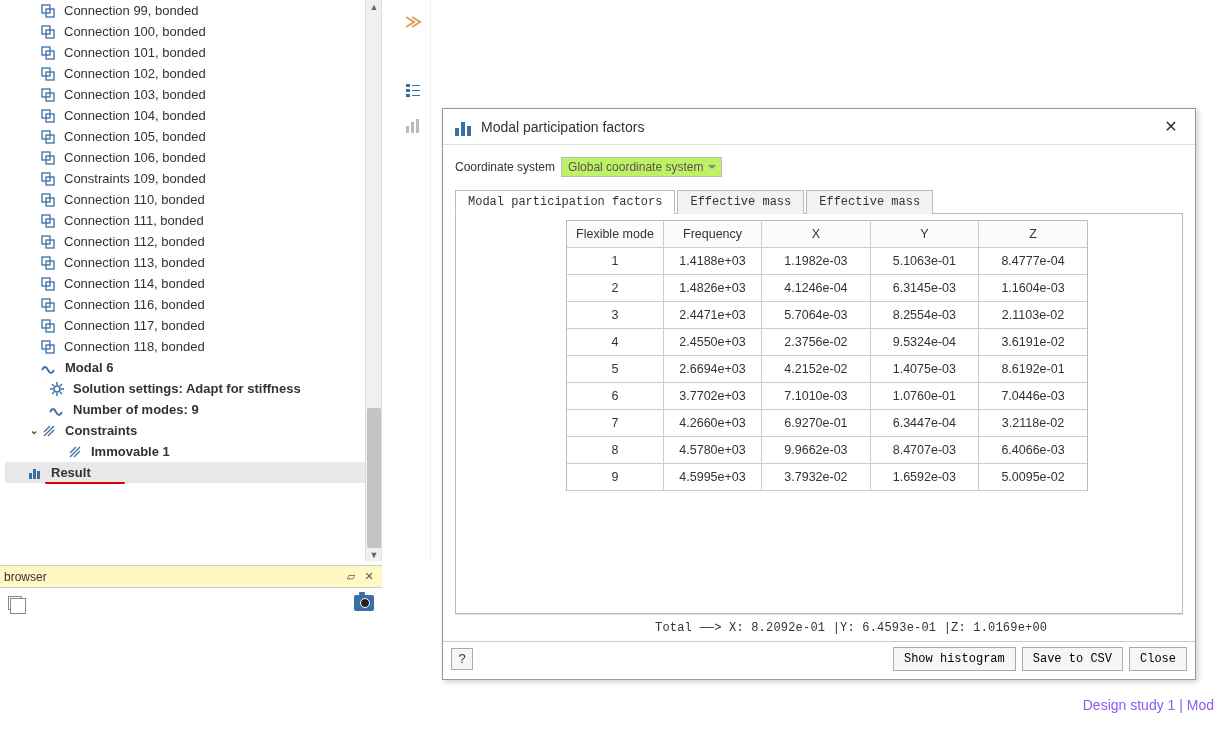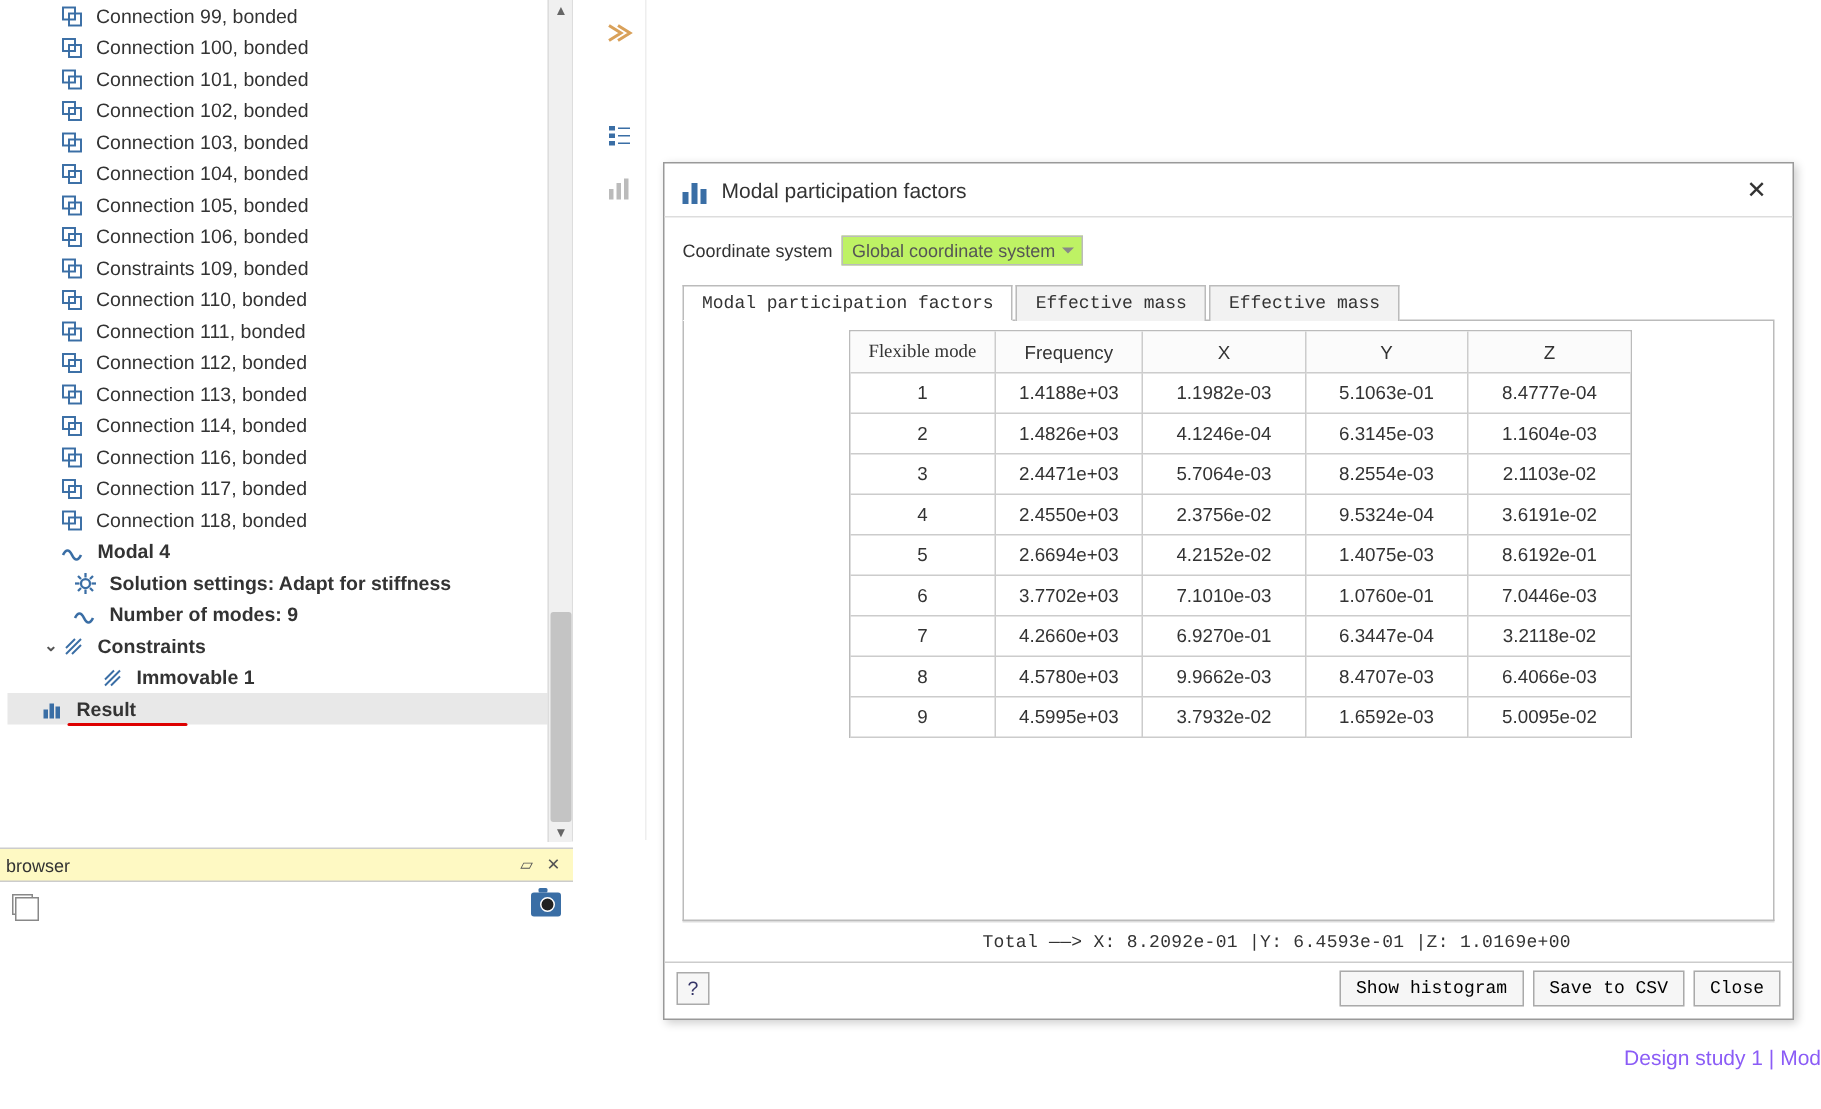--- a/index.html
+++ b/index.html
@@ -49,21 +49,21 @@
 .tabs { display: flex; border-bottom: 1px solid #bbb; margin-top: 12px; }
 .tab { padding: 4px 12px; border: 1px solid #bbb; border-bottom: none; background: #f2f2f2; margin-right: 2px; font-family: "Courier New", monospace; font-size: 12px; cursor: pointer; position: relative; top: 1px; }
 .tab.active { background: #fff; border-bottom: 1px solid #fff; }
 
 .table-wrap { border: 1px solid #bbb; border-top: none; height: 400px; overflow: auto; background: #fff; padding: 0; position: relative;}
 .gridbox { margin: 6px 0 0 110px; border: 1px solid #bbb; border-bottom: none; width: 522px;}
 table { border-collapse: collapse; width: 100%; font-family: "Segoe UI", Arial, sans-serif; font-size: 12.5px; }
 th, td { border-bottom: 1px solid #ccc; border-right: 1px solid #ccc; padding: 6px 4px; text-align: center; }
 th:last-child, td:last-child { border-right: none;}
 th { font-weight: 400; background: #fbfbfb;}
-.col-mode { width: 96px; font-family: Liberation Serif, serif;}
+.col-mode { width: 96px;}
 .col-freq { width: 98px;}
 .col-xyz { width: 108px;}
 
 .total-row { font-family: "Courier New", monospace; font-size: 12px; padding: 6px 0 6px 200px; border-top: 1px solid #ddd; letter-spacing: 0.2px;}
 .dialog-footer { height: 34px; display: flex; align-items: center; padding: 0 8px; border-top: 1px solid #ccc; gap: 6px; }
 .dialog-footer .help { width: 22px; height: 22px; border: 1px solid #aaa; display: flex; align-items: center; justify-content: center; font-size: 13px; color: #336; cursor: pointer; background: #f6f6f6;}
 .dialog-footer .spacer { flex: 1; }
 .dialog-footer button { height: 24px; padding: 0 10px; font-family: "Courier New", monospace; font-size: 12px; border: 1px solid #aaa; background: #f6f6f6; cursor: pointer; }
 
 .status-bottom { position: absolute; right: 0; bottom: 24px; font-size: 14px; color: #8b5cf6; padding: 2px 0;}
@@ -231,21 +231,21 @@
         <span>Connection 118, bonded</span>
       </div>
       <div class="modal-section">
         <div class="modal-line">
           <span class="chevron"></span>
           <span class="icon">
             <svg width="16" height="12">
               <path d="M1 8 Q4 2 7 8 T13 8" fill="none" stroke="#3a6ea5" stroke-width="1.8"></path>
             </svg>
           </span>
-          <span>Modal 4</span>
+          <span>Modal 6</span>
         </div>
         <div class="sub-line bold">
           <span class="icon">
             <svg width="14" height="14">
               <circle cx="7" cy="7" r="3" fill="none" stroke="#3a6ea5" stroke-width="1.5"></circle>
               <g stroke="#3a6ea5" stroke-width="1.5">
                 <line x1="7" y1="0" x2="7" y2="3"></line>
                 <line x1="7" y1="11" x2="7" y2="14"></line>
                 <line x1="0" y1="7" x2="3" y2="7"></line>
                 <line x1="11" y1="7" x2="14" y2="7"></line>

